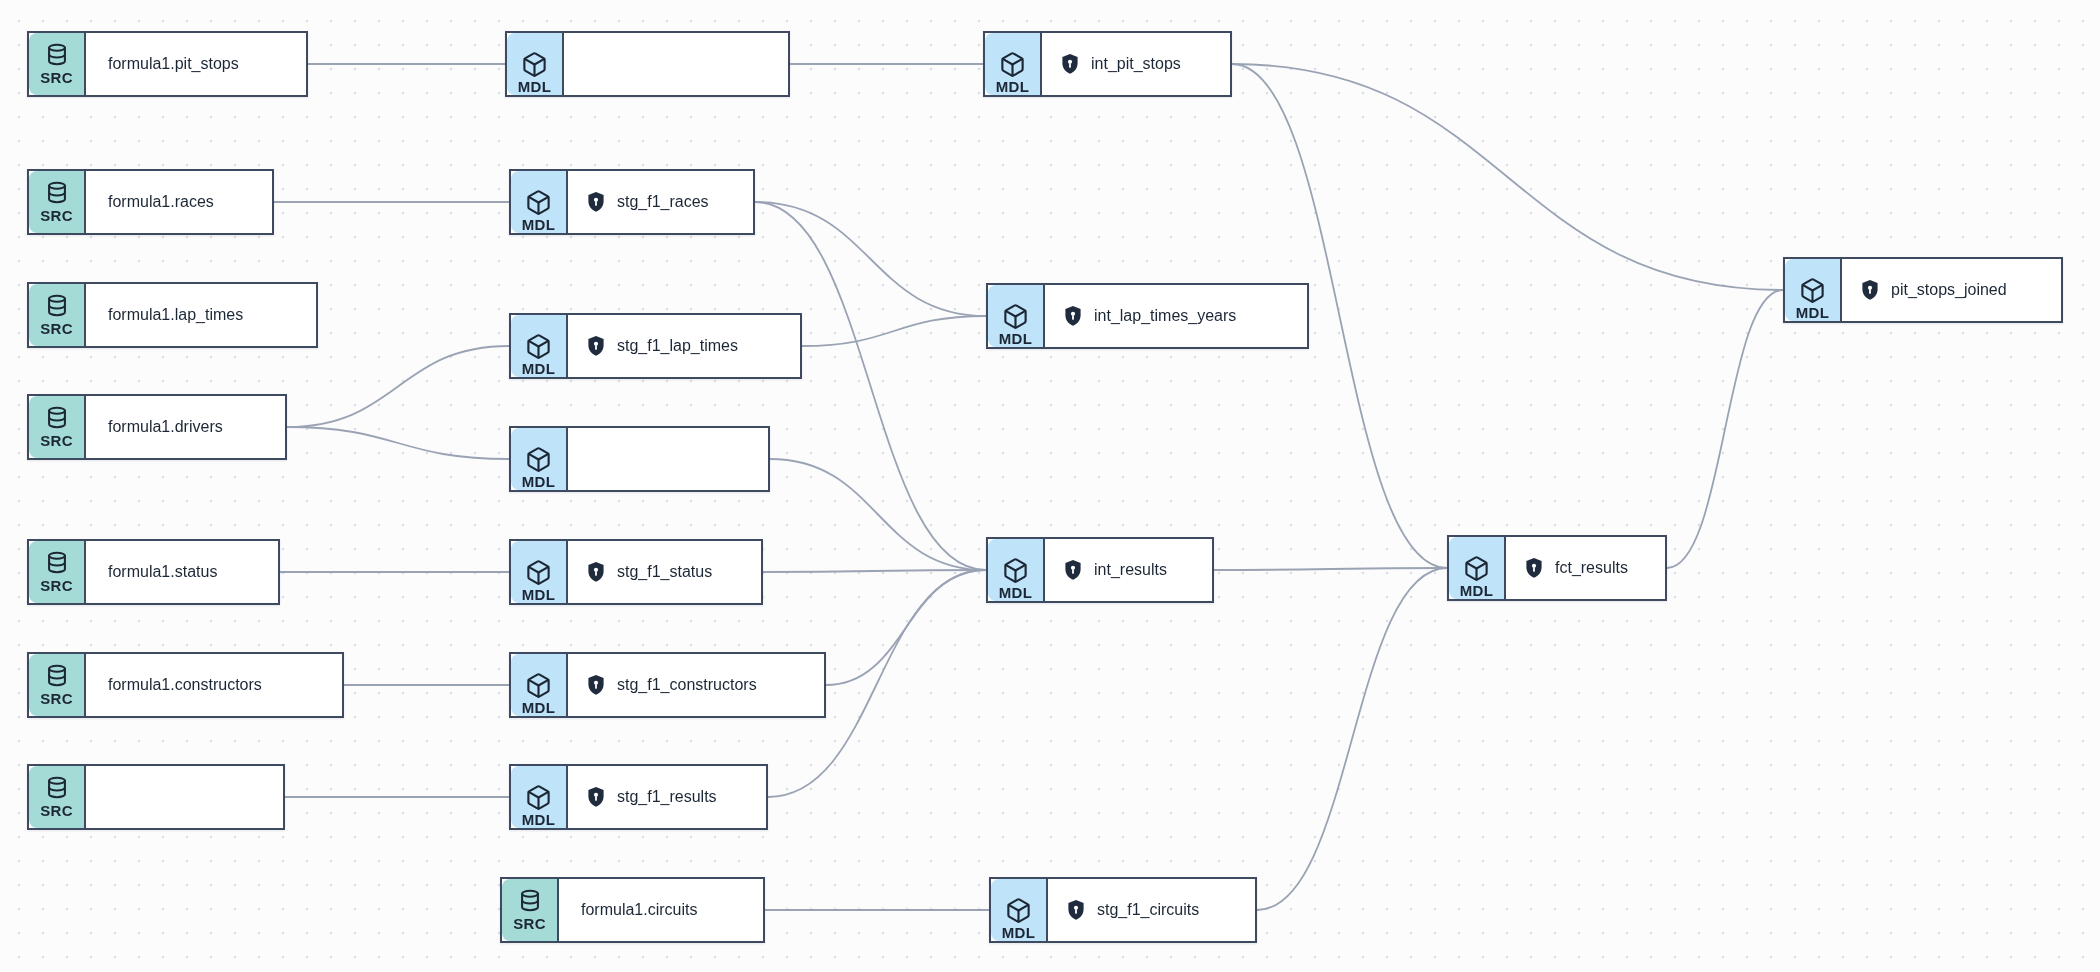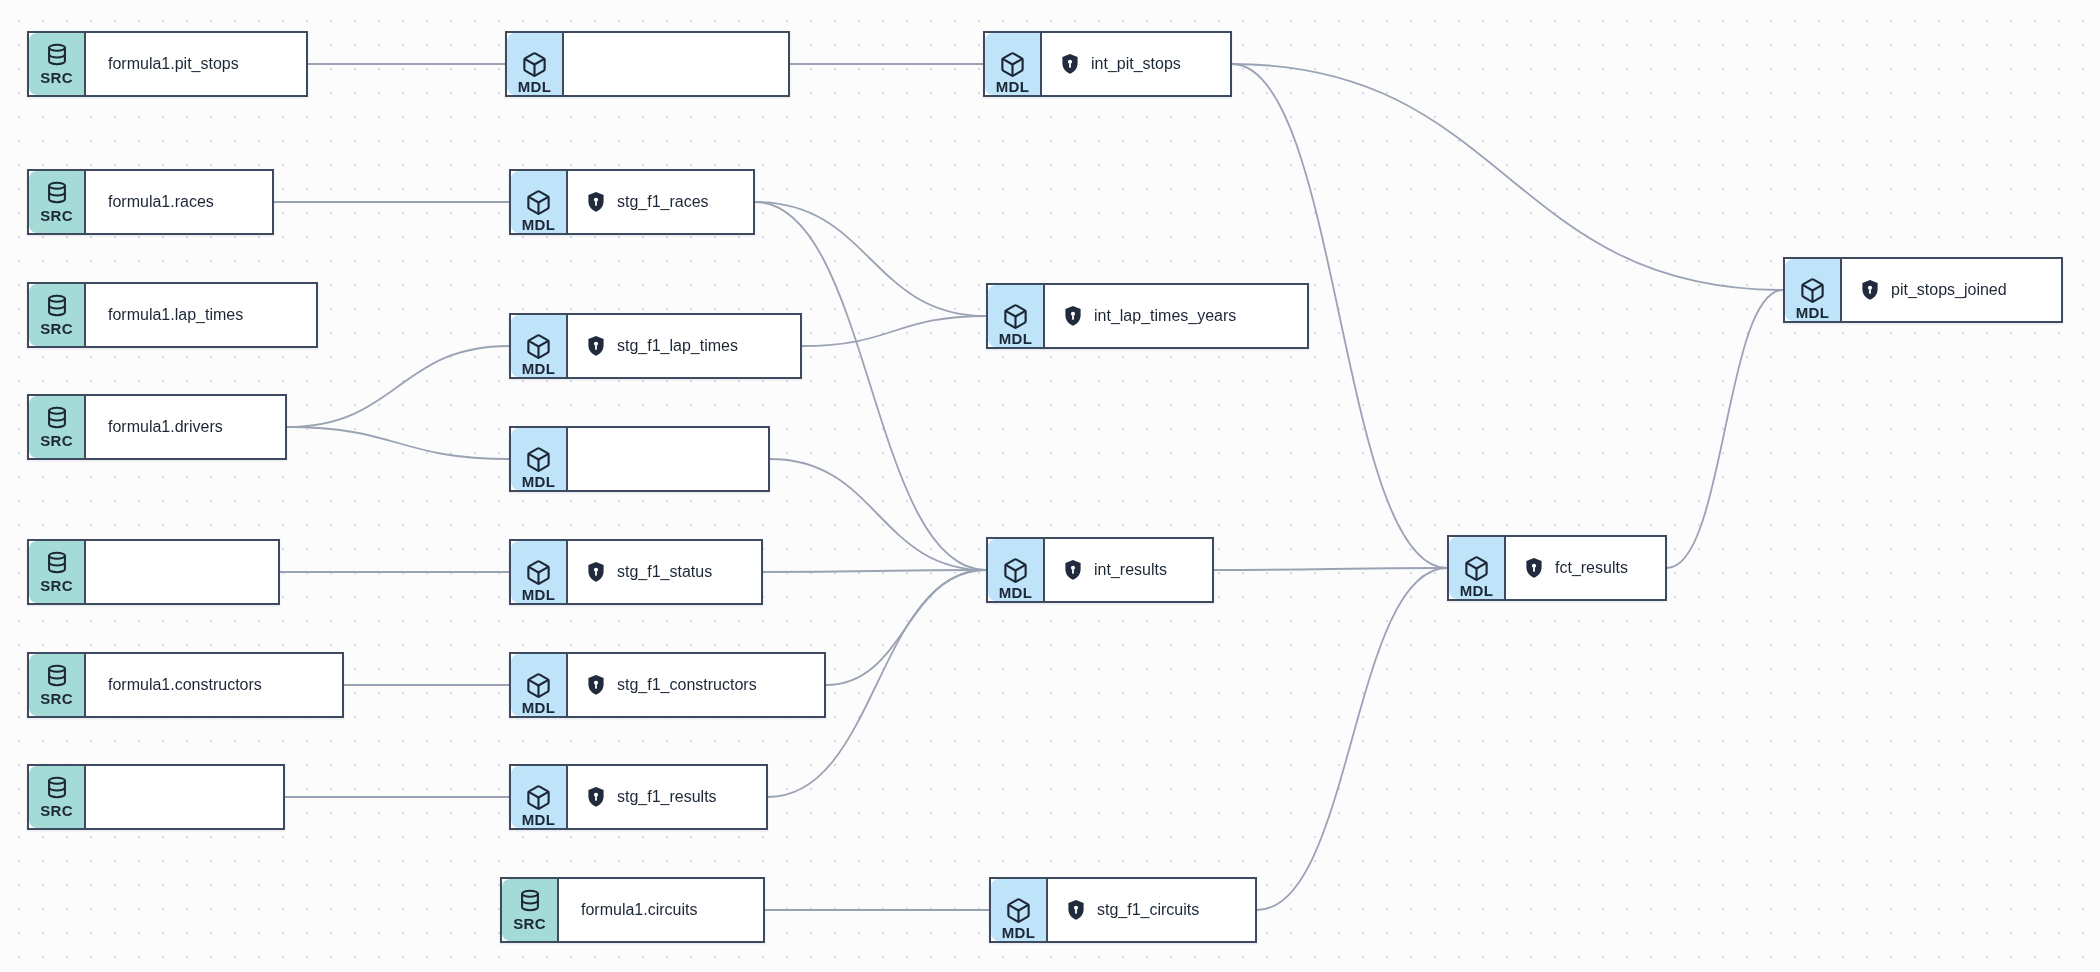--- a/index.html
+++ b/index.html
@@ -180,20 +180,24 @@
     <div class="badge">
       <span class="badge-icon">
   <svg width="26" height="26" viewBox="0 0 24 24" fill="none" stroke-width="1.9" stroke-linecap="round" stroke-linejoin="round" stroke="#1c2736">
     <ellipse cx="12" cy="5.3" rx="7.3" ry="2.8"></ellipse>
     <path d="M4.7 5.3 v6.2 c0 1.55 3.27 2.8 7.3 2.8 s7.3 -1.25 7.3 -2.8 V5.3"></path>
     <path d="M4.7 11.5 v6.2 c0 1.55 3.27 2.8 7.3 2.8 s7.3 -1.25 7.3 -2.8 v-6.2"></path>
   </svg>
 </span>
       <span class="badge-label">SRC</span>
     </div>
+    <div class="body">
+
+      <span class="label">formula1.status</span>
+    </div>
   </div>
 
   <div class="node source" style="left: 27px; top: 652px; width: 317px; height: 66px;">
     <div class="badge">
       <span class="badge-icon">
   <svg width="26" height="26" viewBox="0 0 24 24" fill="none" stroke-width="1.9" stroke-linecap="round" stroke-linejoin="round" stroke="#1c2736">
     <ellipse cx="12" cy="5.3" rx="7.3" ry="2.8"></ellipse>
     <path d="M4.7 5.3 v6.2 c0 1.55 3.27 2.8 7.3 2.8 s7.3 -1.25 7.3 -2.8 V5.3"></path>
     <path d="M4.7 11.5 v6.2 c0 1.55 3.27 2.8 7.3 2.8 s7.3 -1.25 7.3 -2.8 v-6.2"></path>
   </svg>

